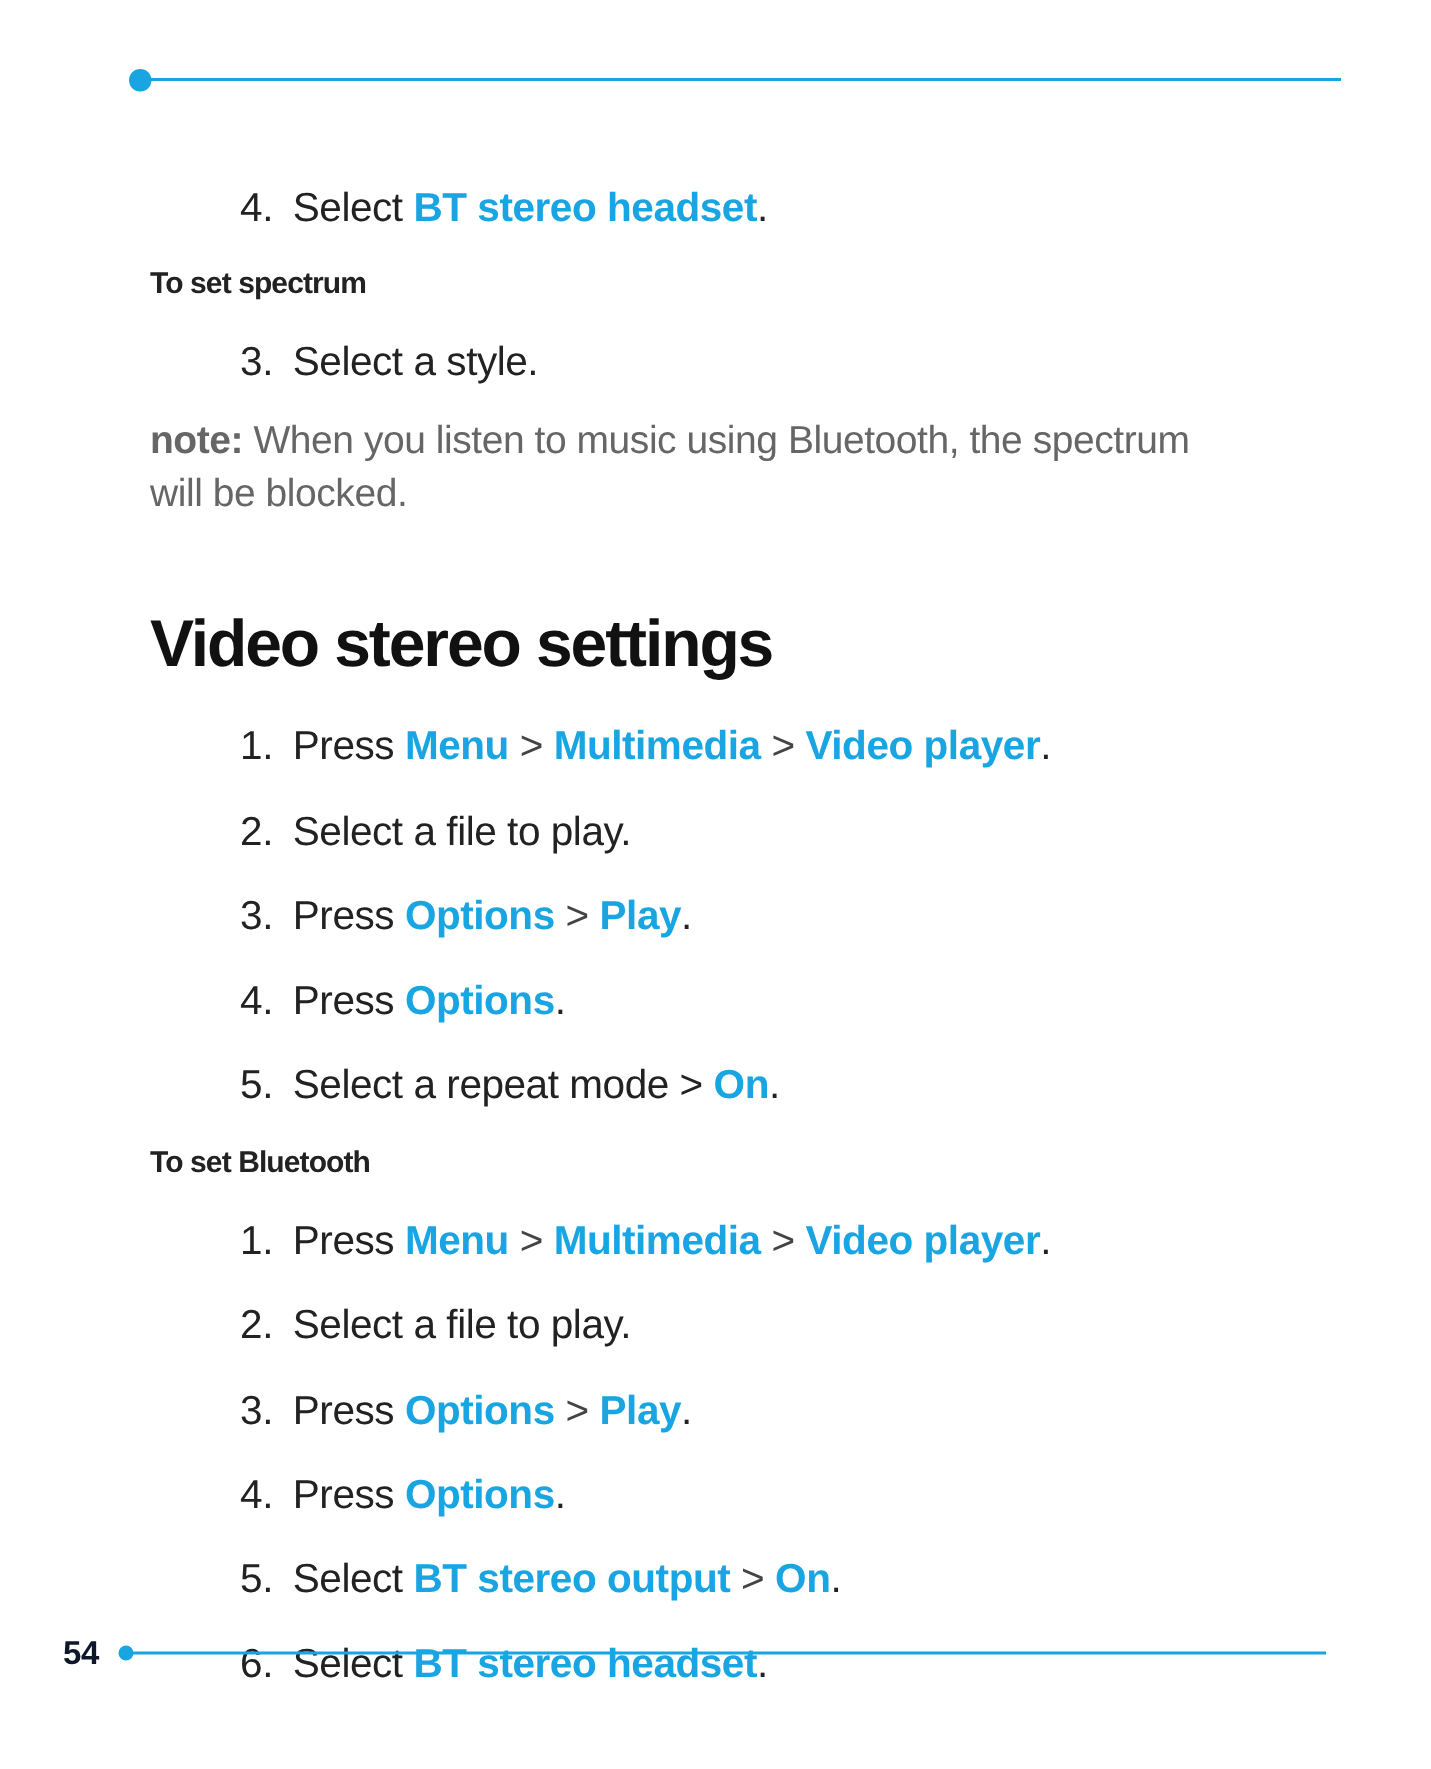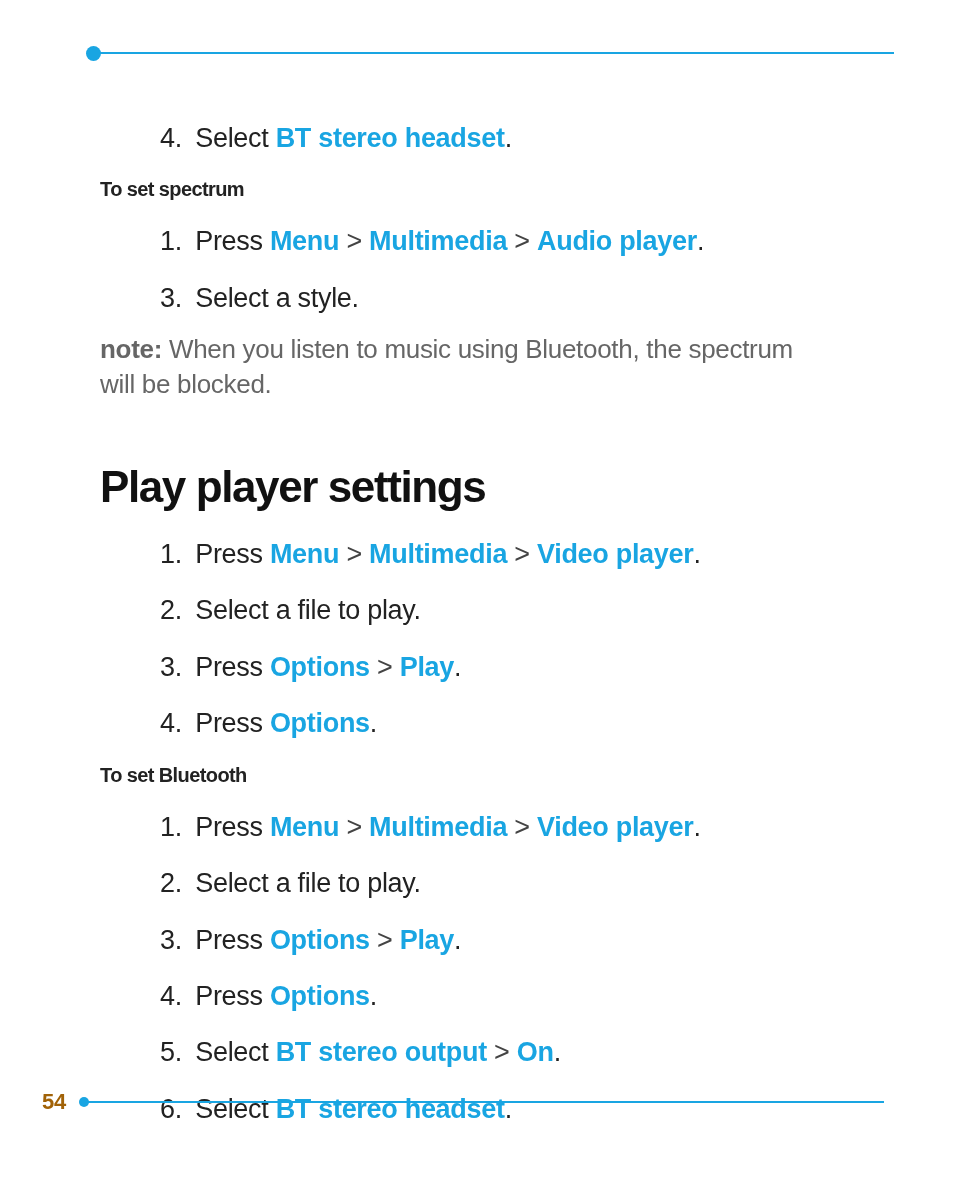--- a/index.html
+++ b/index.html
@@ -80,21 +80,21 @@
   }
 
   .footer {
     position: absolute;
     left: 42px;
     bottom: 64px;
     display: flex;
     align-items: center;
   }
   .pagenum {
-    color: #a16207;
+    color: #0f172a;
     font-weight: 700;
     font-size: 22px;
   }
   .foot-line {
     margin-left: 18px;
     width: 800px;
     height: 1.5px;
     background: #19a5e2;
     position: relative;
   }
@@ -117,50 +117,50 @@
 <div class="page">
 
   <div class="step">
     <span class="num">4.</span>
     <span>Select </span><span class="hl">BT stereo headset</span><span>.</span>
   </div>
 
   <h3 class="sub">To set spectrum</h3>
 
   <div class="step">
-    <span class="num">1.</span>
-    <span>Press </span><span class="hl">Menu</span><span class="gt"> &gt; </span><span class="hl">Multimedia</span><span class="gt"> &gt; </span><span class="hl">Audio player</span><span>.</span>
-  </div>
-  <div class="step">
     <span class="num">3.</span>
     <span>Select a style.</span>
   </div>
 
   <p class="note">
     <span class="note-label">note: </span><span>When you listen to music using Bluetooth, the spectrum will be blocked.</span>
   </p>
 
-  <h1 class="sect">Play player settings</h1>
+  <h1 class="sect">Video stereo settings</h1>
 
 
   <div class="step">
     <span class="num">1.</span>
     <span>Press </span><span class="hl">Menu</span><span class="gt"> &gt; </span><span class="hl">Multimedia</span><span class="gt"> &gt; </span><span class="hl">Video player</span><span>.</span>
   </div>
   <div class="step">
     <span class="num">2.</span>
     <span>Select a file to play.</span>
   </div>
   <div class="step">
     <span class="num">3.</span>
     <span>Press </span><span class="hl">Options</span><span class="gt"> &gt; </span><span class="hl">Play</span><span>.</span>
   </div>
   <div class="step">
     <span class="num">4.</span>
     <span>Press </span><span class="hl">Options</span><span>.</span>
+  </div>
+  <div class="step">
+    <span class="num">5.</span>
+    <span>Select a repeat mode &gt; </span><span class="hl">On</span><span>.</span>
   </div>
 
   <h3 class="sub">To set Bluetooth</h3>
 
   <div class="step">
     <span class="num">1.</span>
     <span>Press </span><span class="hl">Menu</span><span class="gt"> &gt; </span><span class="hl">Multimedia</span><span class="gt"> &gt; </span><span class="hl">Video player</span><span>.</span>
   </div>
   <div class="step">
     <span class="num">2.</span>

